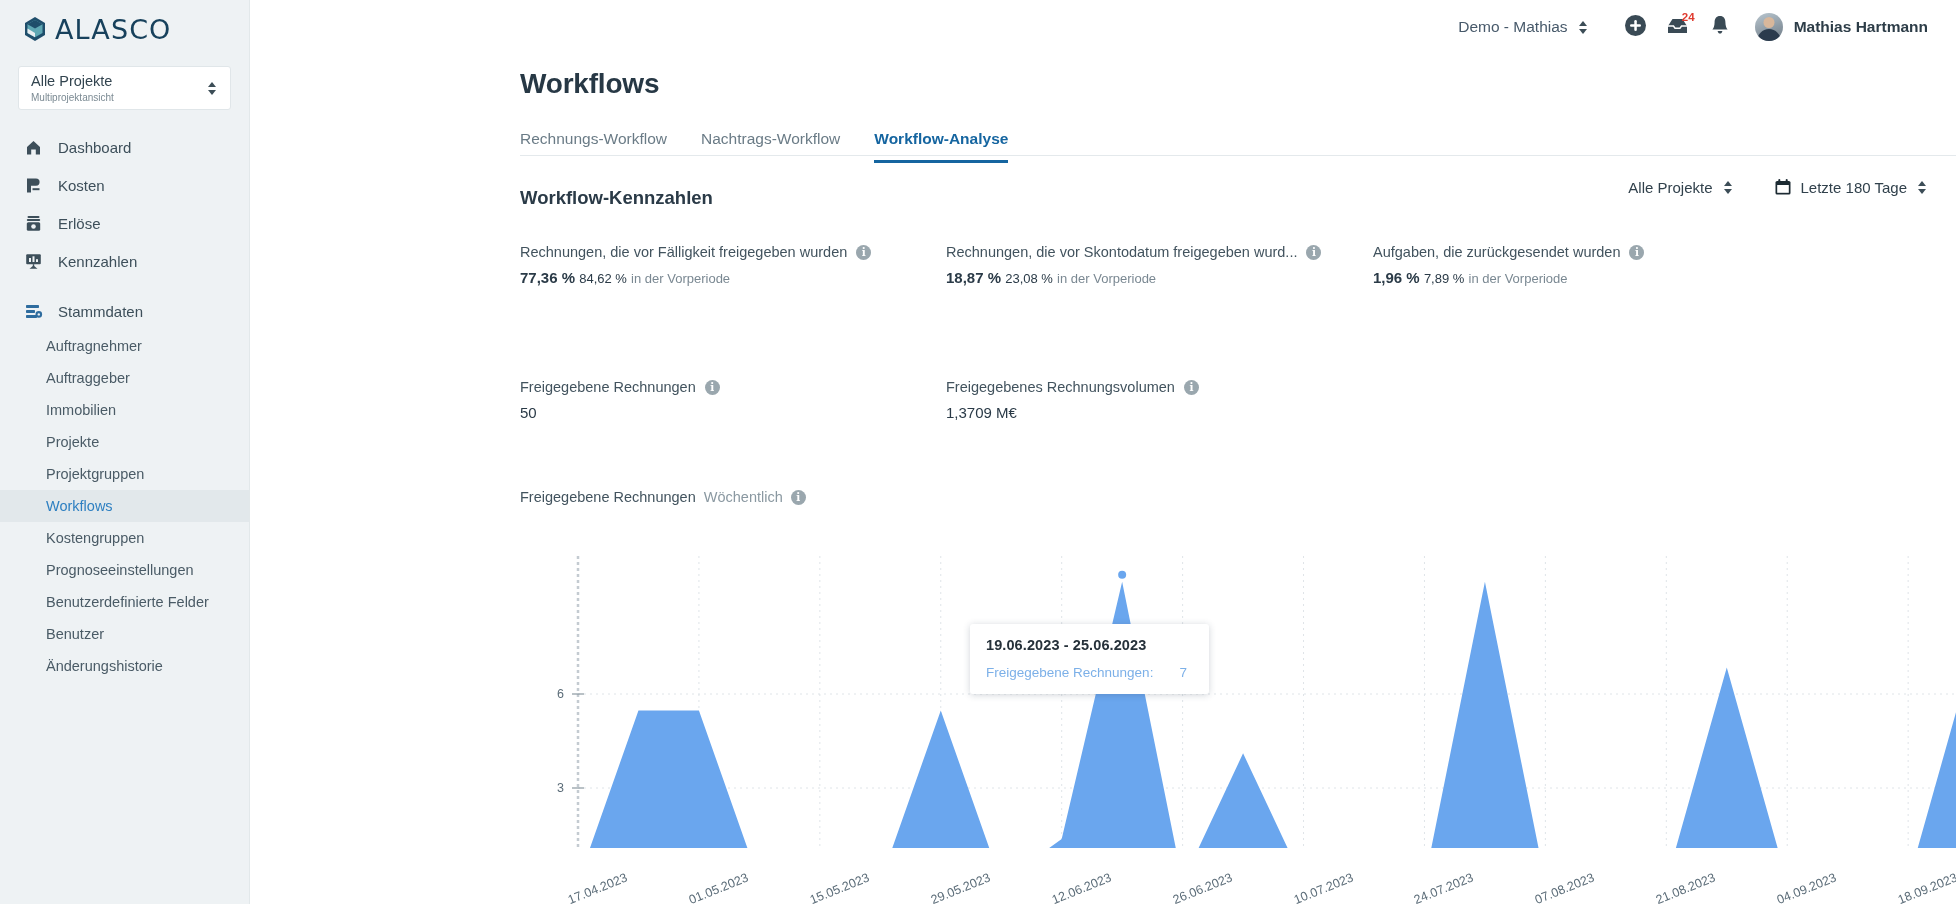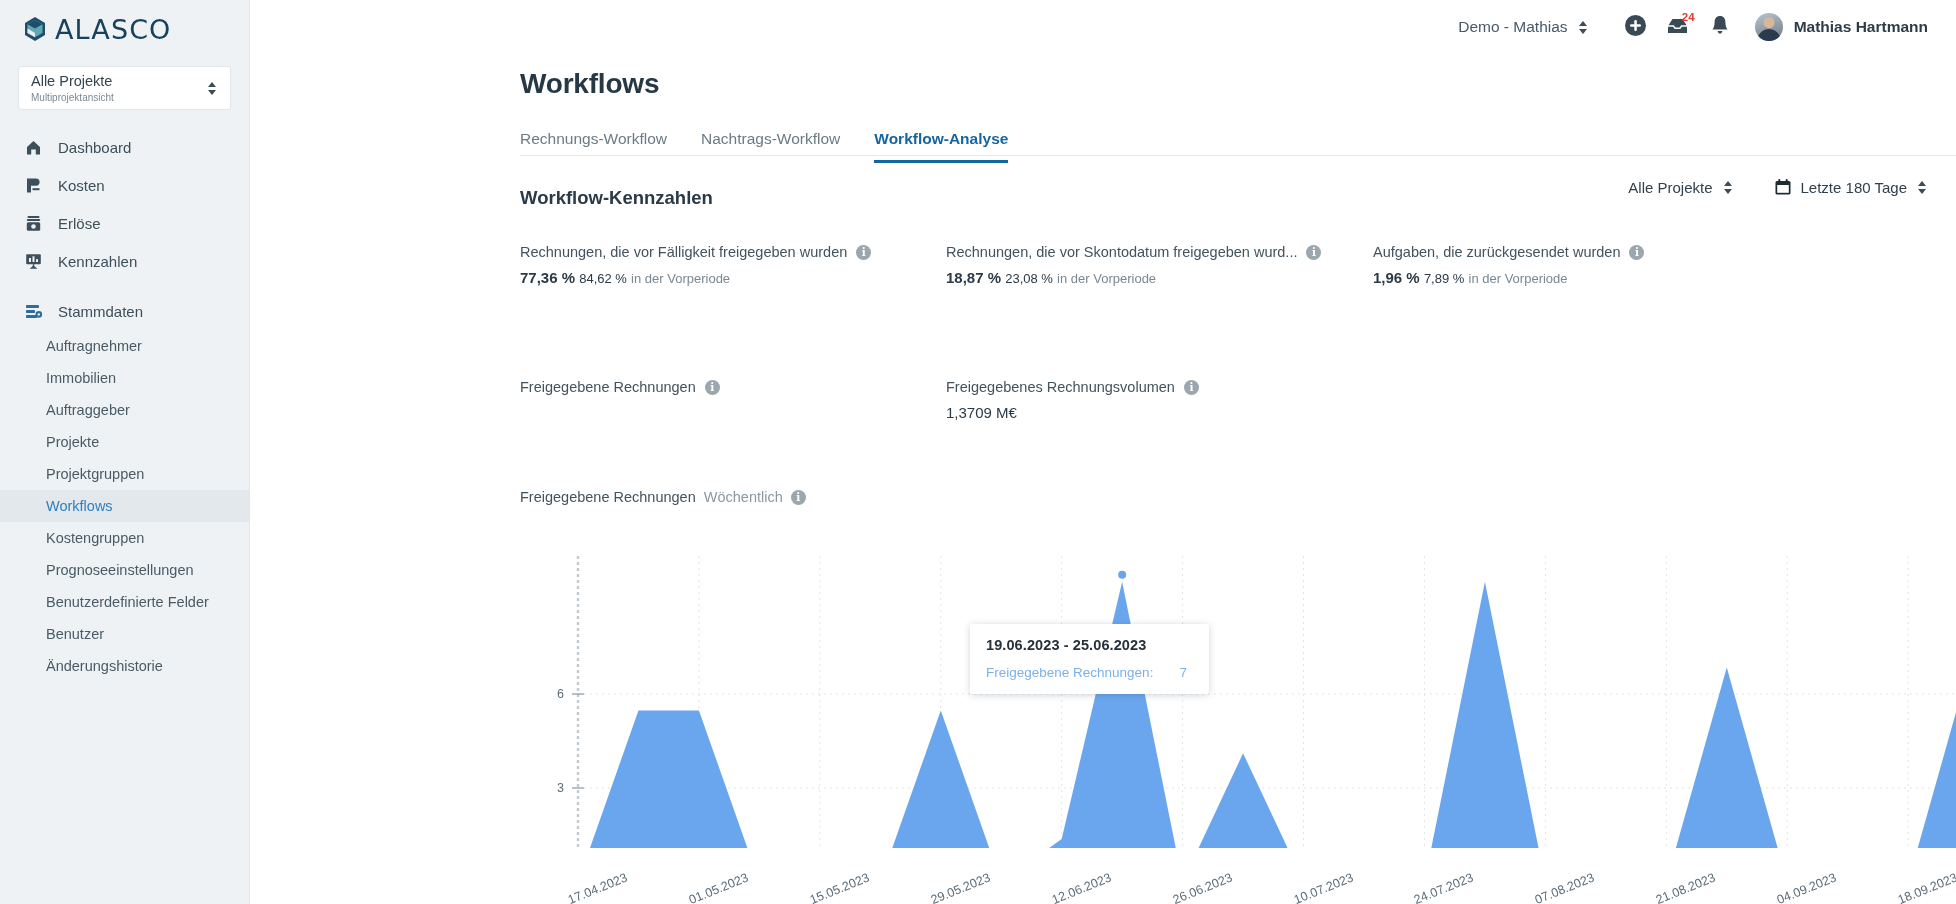--- a/index.html
+++ b/index.html
@@ -232,24 +232,24 @@
             <circle cx="14.8" cy="12.4" r="1.2" fill="#eef2f4"></circle>
           </svg>
         </span>
         <span>Stammdaten</span>
       </div>
 
       <div class="nav-sub">
           <span>Auftragnehmer</span>
         </div>
       <div class="nav-sub">
+          <span>Auftraggeber</span>
+        </div>
+      <div class="nav-sub">
           <span>Immobilien</span>
-        </div>
-      <div class="nav-sub">
-          <span>Auftraggeber</span>
         </div>
       <div class="nav-sub">
           <span>Projekte</span>
         </div>
       <div class="nav-sub">
           <span>Projektgruppen</span>
         </div>
       <div class="nav-sub active">
           <span>Workflows</span>
         </div>
@@ -397,20 +397,23 @@
       </div>
     </div>
 
     <div style="position:absolute; left:270px; top:343px;">
 
       <div class="kpi-row" style="margin-top:36px;">
         <div class="kpi" style="width:426px;">
           <div class="kpi-label">
             <span>Freigegebene Rechnungen</span>
             <span class="info">i</span>
+          </div>
+          <div class="kpi-value" style="font-size:15px;">
+            <span>50</span>
           </div>
         </div>
 
         <div class="kpi">
           <div class="kpi-label">
             <span>Freigegebenes Rechnungsvolumen</span>
             <span class="info">i</span>
           </div>
           <div class="kpi-value" style="font-size:15px;">
             <span>1,3709 M€</span>

